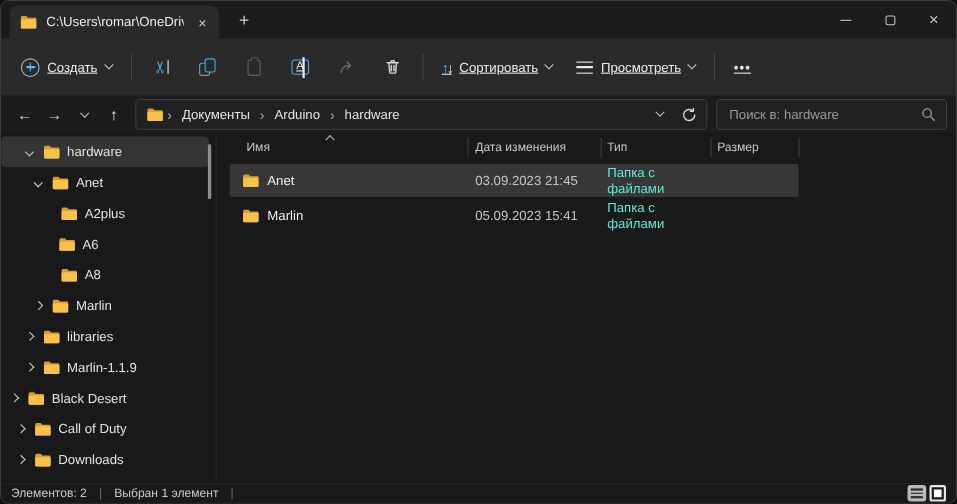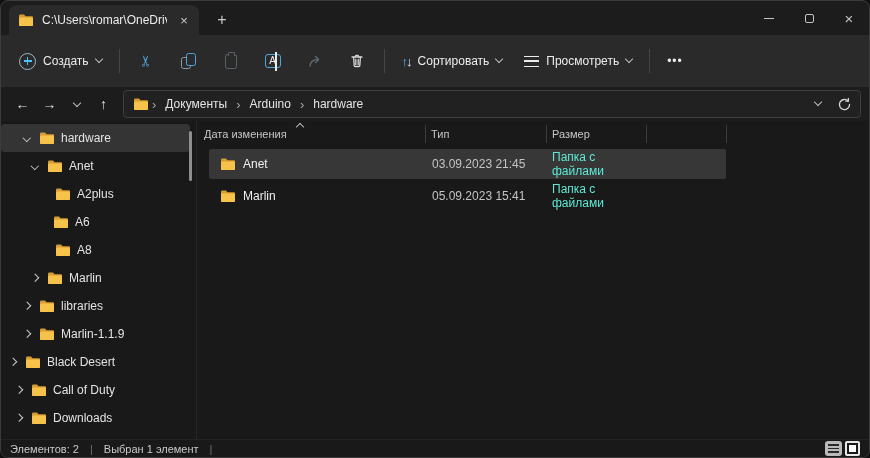--- a/index.html
+++ b/index.html
@@ -19,21 +19,21 @@
              color:#c9c9c9;font-size:13px;border-radius:4px;flex:none;}
   .newtab{width:26px;height:24px;margin:0 0 3px 10px;display:flex;align-items:center;
           justify-content:center;color:#c9c9c9;font-size:16px;}
   .wincontrols{position:absolute;right:0;top:0;height:34px;display:flex;}
   .winbtn{width:40px;height:34px;display:flex;align-items:center;justify-content:center;color:#c5c5c5;}
   .ic-min{width:10px;border-top:1.2px solid #c5c5c5;display:block;}
   .ic-max{width:9px;height:9px;border:1.2px solid #c5c5c5;border-radius:2px;display:block;}
   .winbtn.close{font-size:15px;}
   
   .commandbar{height:52px;flex:none;background:#2a2a2a;display:flex;align-items:center;
-              padding:0 8px;gap:2px;}
+              padding:0 8px;gap:2px;text-decoration:underline;}
   .cbtn{display:flex;align-items:center;gap:7px;height:36px;padding:0 10px;border-radius:4px;
         color:#ececec;}
   .cicon{width:40px;height:36px;display:flex;align-items:center;justify-content:center;}
   .cdivider{width:1px;height:24px;background:#454545;margin:0 5px;flex:none;}
   .chev{display:inline-block;width:6px;height:6px;border-right:1px solid #bdbdbd;
         border-bottom:1px solid #bdbdbd;transform:rotate(45deg);margin-top:-4px;}
   .dim{opacity:.5;}
   .ic-new{width:17px;height:17px;border:1.3px solid #9fb6c6;border-radius:50%;position:relative;display:block;}
   .ic-new::before{content:"";position:absolute;left:50%;top:3.5px;bottom:3.5px;width:1.4px;margin-left:-0.7px;background:#4cc2ff;}
   .ic-new::after{content:"";position:absolute;top:50%;left:3.5px;right:3.5px;height:1.4px;margin-top:-0.7px;background:#4cc2ff;}
@@ -216,20 +216,27 @@
             <span class="chev"></span>
           </span>
         <span class="addr-btn">
           <svg width="15" height="15" viewBox="0 0 16 16">
               <path d="M13.4 8a5.4 5.4 0 1 1-1.5-3.7" fill="none" stroke="#d5d5d5" stroke-width="1.4" stroke-linecap="round"></path>
               <path d="M12.1 1.6v2.8H9.3" fill="none" stroke="#d5d5d5" stroke-width="1.4" stroke-linecap="round" stroke-linejoin="round"></path>
             </svg>
         </span>
       </span>
     </div>
+    <div class="searchbox">
+      <input type="text" placeholder="Поиск в: hardware" style="">
+      <svg width="14" height="14" viewBox="0 0 16 16">
+          <circle cx="6.7" cy="6.7" r="4.4" fill="none" stroke="#9a9a9a" stroke-width="1.4"></circle>
+          <path d="M10.2 10.2 14 14" stroke="#9a9a9a" stroke-width="1.4" stroke-linecap="round"></path>
+        </svg>
+    </div>
   </div>
 
   <div class="content">
     <div class="sidebar">
 
     <div class="tree-item selected" style="padding-left: 18px;">
           <span class="chev-box">
             <i class="tchev tchev-d"></i>
           </span>
           <span class="tree-folder">
@@ -354,20 +361,21 @@
           </span>
           <span class="tree-label">Downloads</span>
         </div>
         <div class="tree-item" style="padding-left: 10px;">
           <span class="tree-label"></span>
         </div>
       </div>
     <div class="side-scrollthumb" style="position:absolute;left:188px;top:130px;width:3px;height:50px;background:#8f8f8f;border-radius:2px;z-index:2;"></div>
     <div class="main">
       <div class="cols-header">
+        <span class="h-name">Имя</span>
         <span class="h-date">Дата изменения</span>
         <span class="h-type">Тип</span>
         <span class="h-size">Размер</span>
         <span class="sort-indicator"></span>
         <span class="col-sep" style="left:228px"></span>
         <span class="col-sep" style="left:349px"></span>
         <span class="col-sep" style="left:449px"></span>
         <span class="col-sep" style="left:529px"></span>
       </div>
       <div class="rows">

